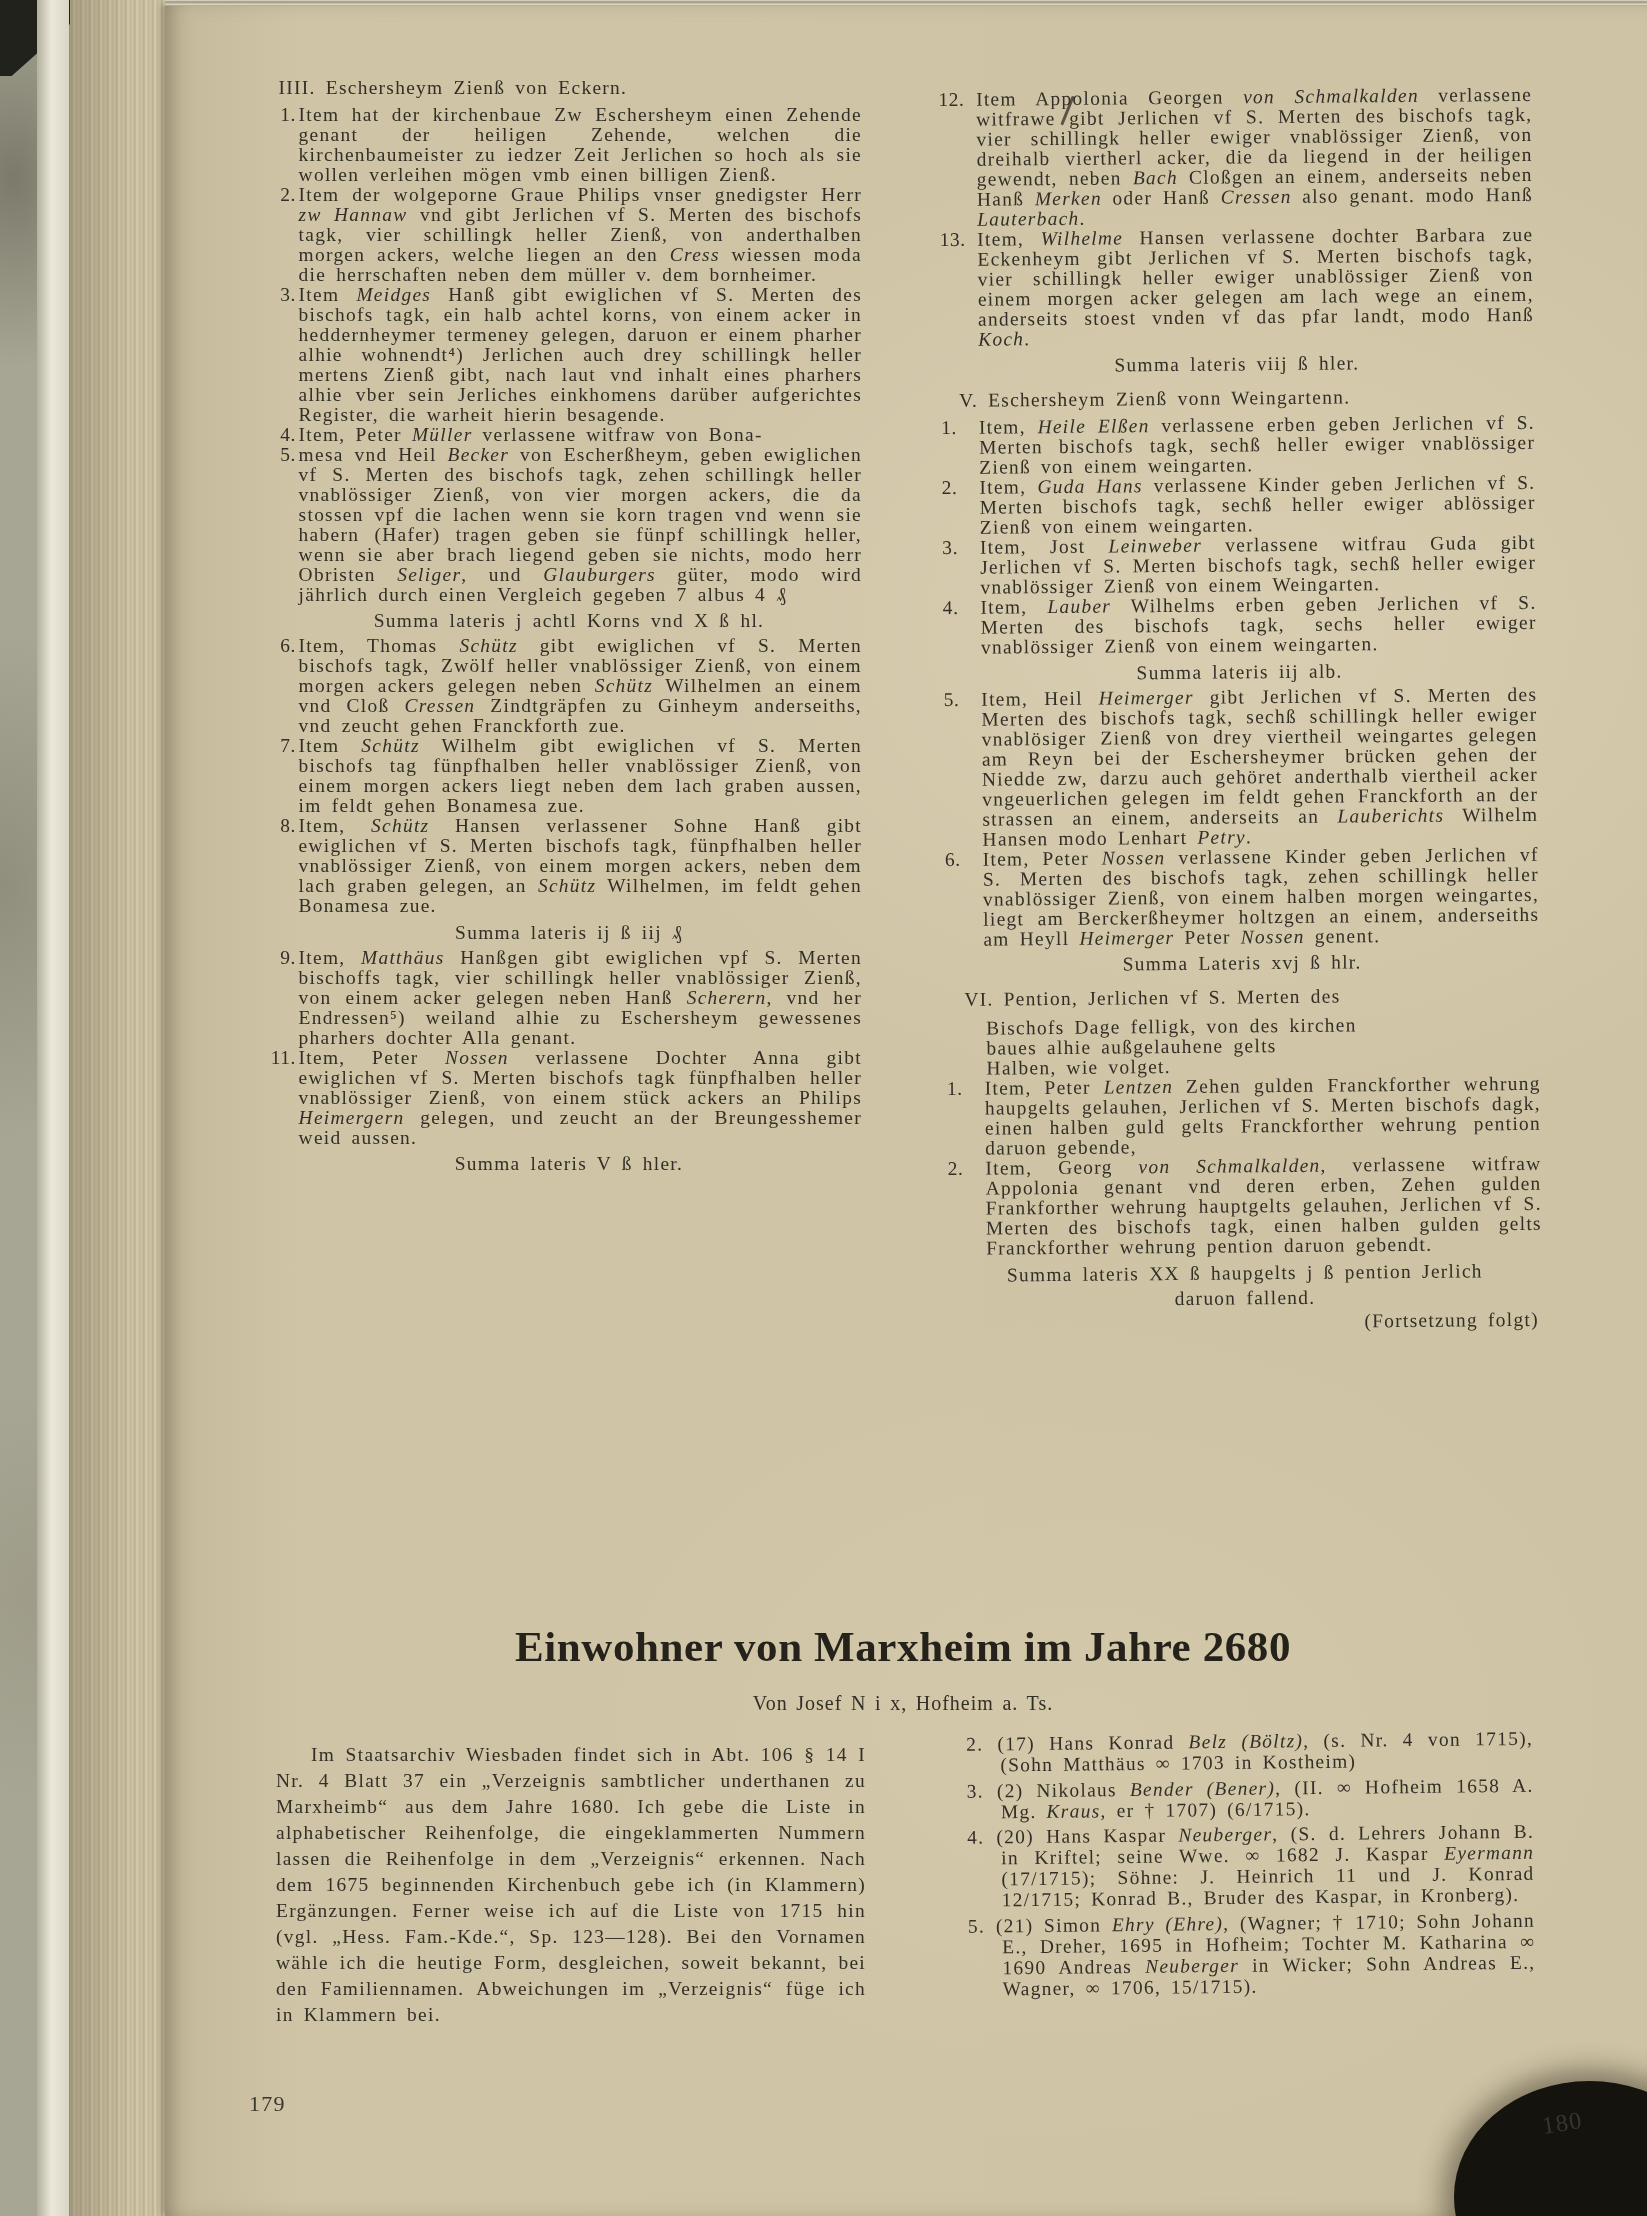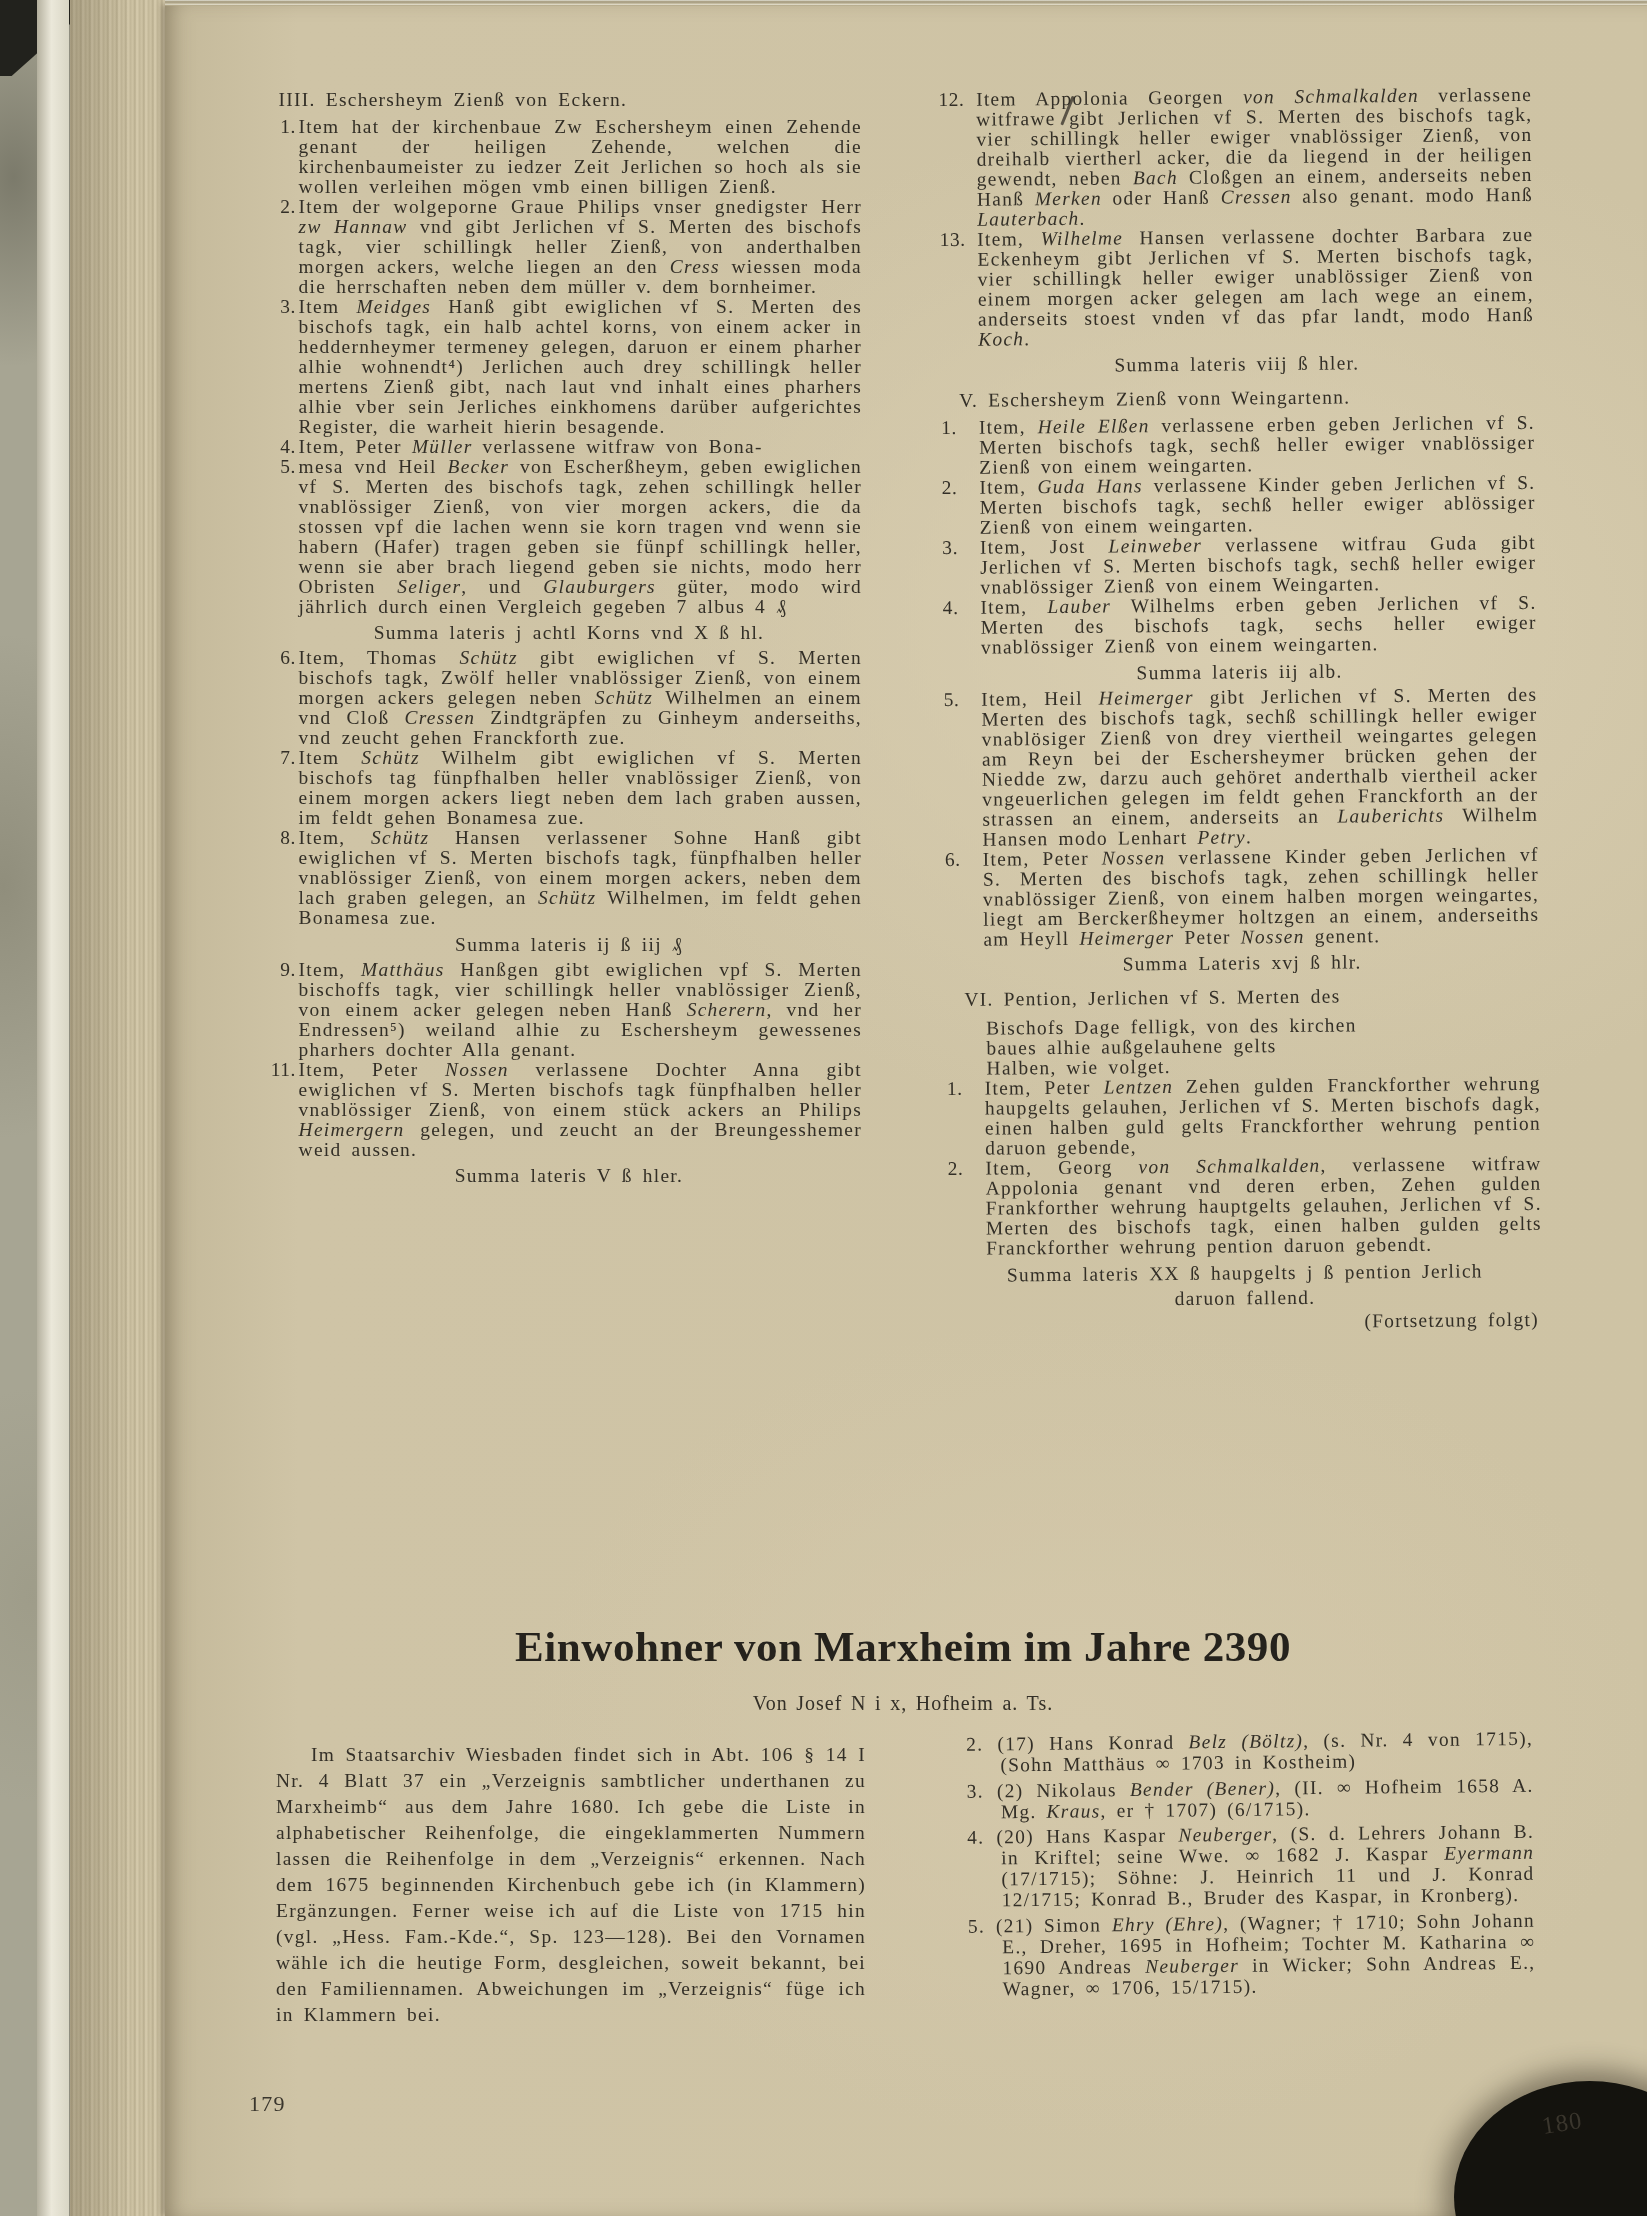--- a/index.html
+++ b/index.html
@@ -51,21 +51,21 @@
   .mark-slash{
     position:absolute;left:1066px;top:95px;width:2.6px;height:31px;
     background:#454035;transform:rotate(22deg);border-radius:1.3px;opacity:.85;
   }
   
   .body-text{
     font-size:19.4px;line-height:20px;letter-spacing:1.3px;word-spacing:3.9px;
     color:#332f27;text-align:justify;
   }
   .col{position:absolute;}
-  #colA{left:276px;top:90px;width:586px;}
+  #colA{left:276px;top:78px;width:586px;}
   #colB{left:937px;top:90px;width:595px;transform:rotate(-0.5deg);transform-origin:left top;}
   .sec-h{margin:0 0 6.5px 2.6px;text-align:left;}
   .sec-h2{margin:14px 0 7.7px 19.4px;text-align:left;}
   .sec-hl{margin-left:41px;text-align:left;}
   .sec-h2 + .sec-hl{margin-top:9px;}
   .entry{position:relative;}
   #colA .entry{padding-left:22.6px;}
   #colA .entry .num{position:absolute;left:-14px;top:0;width:34px;text-align:right;letter-spacing:0.6px;}
   #colB .entry{padding-left:39px;}
   #colB .entry .num{position:absolute;left:1.3px;top:0;width:34px;letter-spacing:0.6px;}
@@ -140,21 +140,21 @@
       <div class="sec-hl">baues alhie außgelauhene gelts</div>
       <div class="sec-hl">Halben, wie volget.</div>
       <div class="entry"><span class="num">1.</span><span>Item, Peter <i>Lentzen</i> Zehen gulden Franckforther wehrung haupgelts gelauhen, Jerlichen vf S. Merten bischofs dagk, einen halben guld gelts Franckforther wehrung pention daruon gebende,</span></div>
       <div class="entry"><span class="num">2.</span><span>Item, Georg <i>von Schmalkalden</i>, verlassene witfraw Appolonia genant vnd deren erben, Zehen gulden Frankforther wehrung hauptgelts gelauhen, Jerlichen vf S. Merten des bischofs tagk, einen halben gulden gelts Franckforther wehrung pention daruon gebendt.</span></div>
       <div class="centerline">Summa lateris XX ß haupgelts j ß pention Jerlich</div>
       <div class="centerline tight">daruon fallend.</div>
       <div class="rightline">(Fortsetzung folgt)</div>
     </div>
 </div>
 
-<div id="title">Einwohner von Marxheim im Jahre 2390</div>
+<div id="title">Einwohner von Marxheim im Jahre 2680</div>
 <div id="byline">Von Josef N i x, Hofheim a. Ts.</div>
 
 <div id="colC" class="col body-text">
   <div id="intro">Im Staatsarchiv Wiesbaden findet sich in Abt. 106 § 14 I Nr. 4 Blatt 37 ein „Verzeignis sambtlicher underthanen zu Marxheimb“ aus dem Jahre 1680. Ich gebe die Liste in alphabetischer Reihenfolge, die eingeklammerten Nummern lassen die Reihenfolge in dem „Verzeignis“ erkennen. Nach dem 1675 beginnenden Kirchenbuch gebe ich (in Klammern) Ergänzungen. Ferner weise ich auf die Liste von 1715 hin (vgl. „Hess. Fam.-Kde.“, Sp. 123—128). Bei den Vornamen wähle ich die heutige Form, desgleichen, soweit bekannt, bei den Familiennamen. Abweichungen im „Verzeignis“ füge ich in Klammern bei.</div>
 </div>
 <div id="colD" class="col body-text">
   <div id="colD-blocks">
       <div class="entry2">2. (17) Hans Konrad <i>Belz (Böltz)</i>, (s. Nr. 4 von 1715), (Sohn Matthäus ∞ 1703 in Kostheim)</div>
       <div class="entry2">3. (2) Nikolaus <i>Bender (Bener)</i>, (II. ∞ Hofheim 1658 A. Mg. <i>Kraus</i>, er † 1707) (6/1715).</div>
       <div class="entry2">4. (20) Hans Kaspar <i>Neuberger</i>, (S. d. Lehrers Johann B. in Kriftel; seine Wwe. ∞ 1682 J. Kaspar <i>Eyermann</i> (17/1715); Söhne: J. Heinrich 11 und J. Konrad 12/1715; Konrad B., Bruder des Kaspar, in Kronberg).</div>

